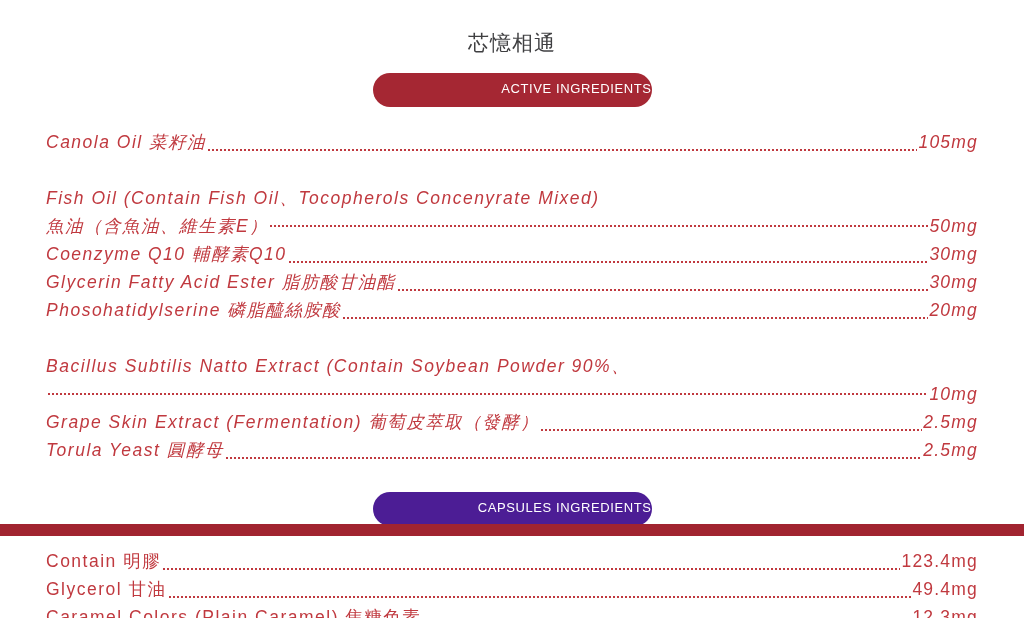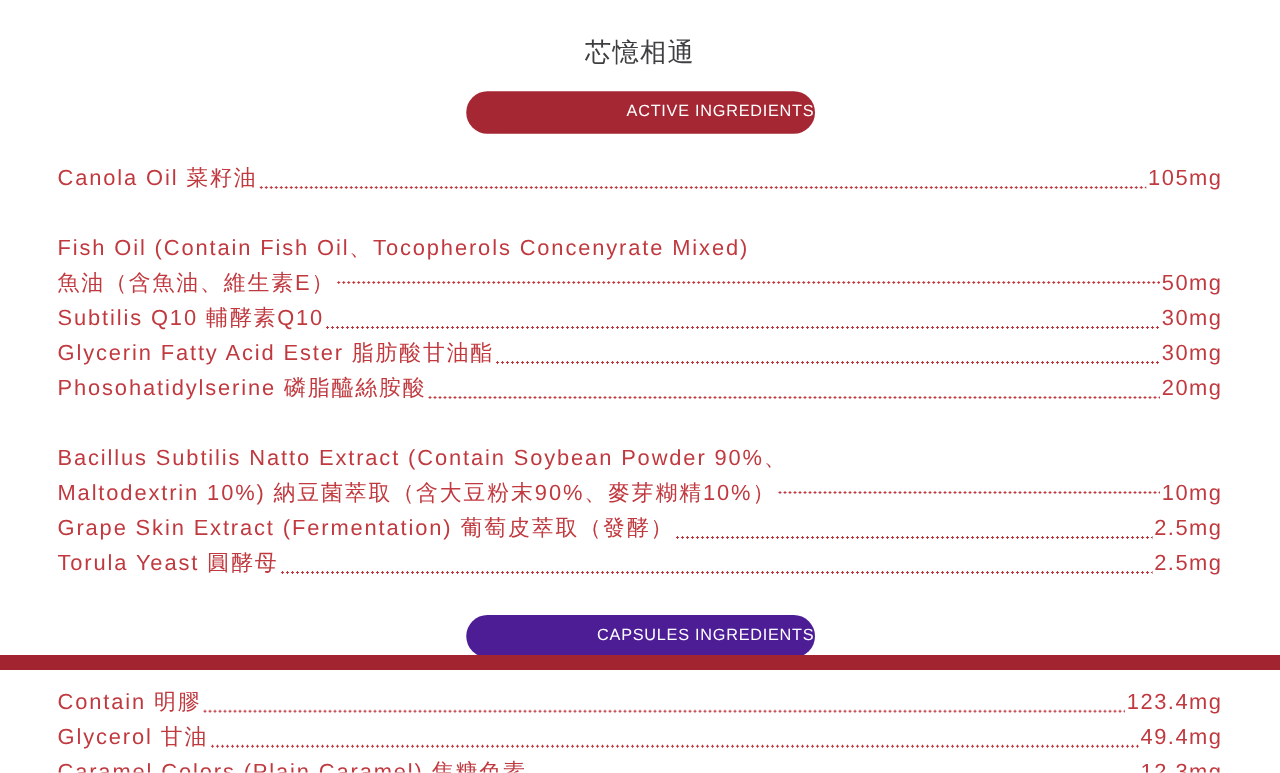--- a/index.html
+++ b/index.html
@@ -60,21 +60,21 @@
   
   .badge-row.active-row { margin-top: 18px; }
   .badge-row.capsules-row { margin-top: 28px; }
 
   
   .list {
     margin: 0;
     padding: 0 46px 0 46px;
     list-style: none;
   }
-  .list.active-list { margin-top: 21px; }
+  .list.active-list { margin-top: 21px; font-style: italic; }
   .list.capsules-list { margin-top: 21px; }
 
   .row {
     display: flex;
     align-items: flex-end;
     color: #c0393f;
     font-size: 17.5px;
     letter-spacing: 1.5px;
     line-height: 28px;
     white-space: nowrap;
@@ -145,41 +145,40 @@
     <li class="row wrap">
       <span class="wrap-first">Fish Oil (Contain Fish Oil、Tocopherols Concenyrate Mixed)</span>
       <span class="wrap-second">
         <span class="label">魚油（含魚油、維生素E）</span>
         <span class="leader"></span>
         <span class="value">50mg</span>
       </span>
     </li>
 
     <li class="row">
-      <span class="label">Subtilis Q10  輔酵素Q10</span>
+      <span class="label">Coenzyme Q10  輔酵素Q10</span>
       <span class="leader"></span>
       <span class="value">30mg</span>
     </li>
 
     <li class="row">
       <span class="label">Glycerin Fatty Acid Ester 脂肪酸甘油酯</span>
       <span class="leader"></span>
       <span class="value">30mg</span>
     </li>
 
     <li class="row">
       <span class="label">Phosohatidylserine 磷脂醯絲胺酸</span>
       <span class="leader"></span>
       <span class="value">20mg</span>
     </li>
 
     <li class="row wrap">
       <span class="wrap-first">Bacillus Subtilis Natto Extract (Contain Soybean Powder 90%、</span>
       <span class="wrap-second">
-        <span class="label">Maltodextrin 10%) 納豆菌萃取（含大豆粉末90%、麥芽糊精10%）</span>
         <span class="leader"></span>
         <span class="value">10mg</span>
       </span>
     </li>
 
     <li class="row">
       <span class="label">Grape Skin Extract (Fermentation) 葡萄皮萃取（發酵）</span>
       <span class="leader"></span>
       <span class="value">2.5mg</span>
     </li>

